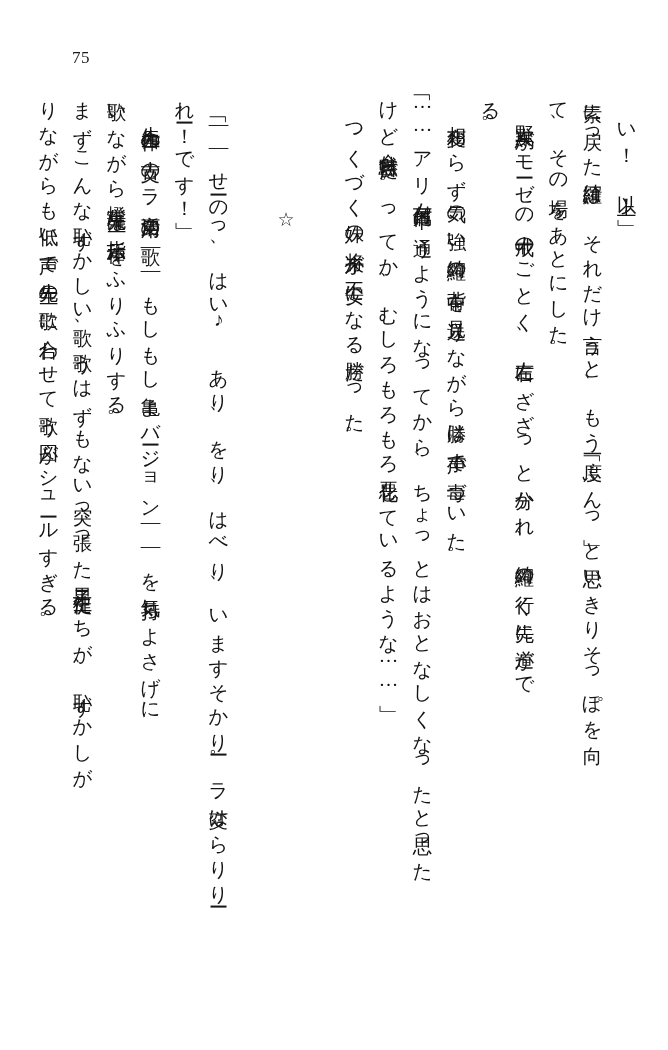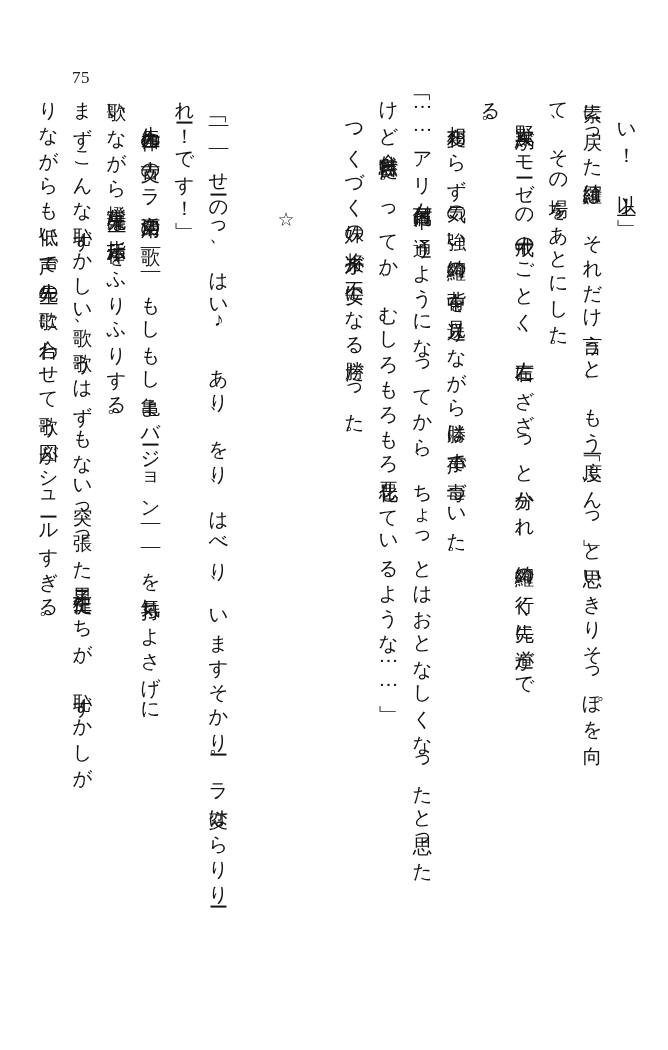--- a/index.html
+++ b/index.html
@@ -22,21 +22,20 @@
     box-sizing: border-box;
   }
   .page-number {
     position: absolute;
     top: 48px;
     left: 72px;
     font-size: 17px;
     letter-spacing: 0.5px;
     color: #1a1a1a;
     font-family: "Liberation Serif", "DejaVu Serif", serif;
-    margin-top: 20px;
   }
   .text-body {
     position: absolute;
     top: 88px;
     left: 36px;
     width: 600px;
     height: 930px;
     display: flex;
     flex-direction: row-reverse;
     justify-content: flex-start;

